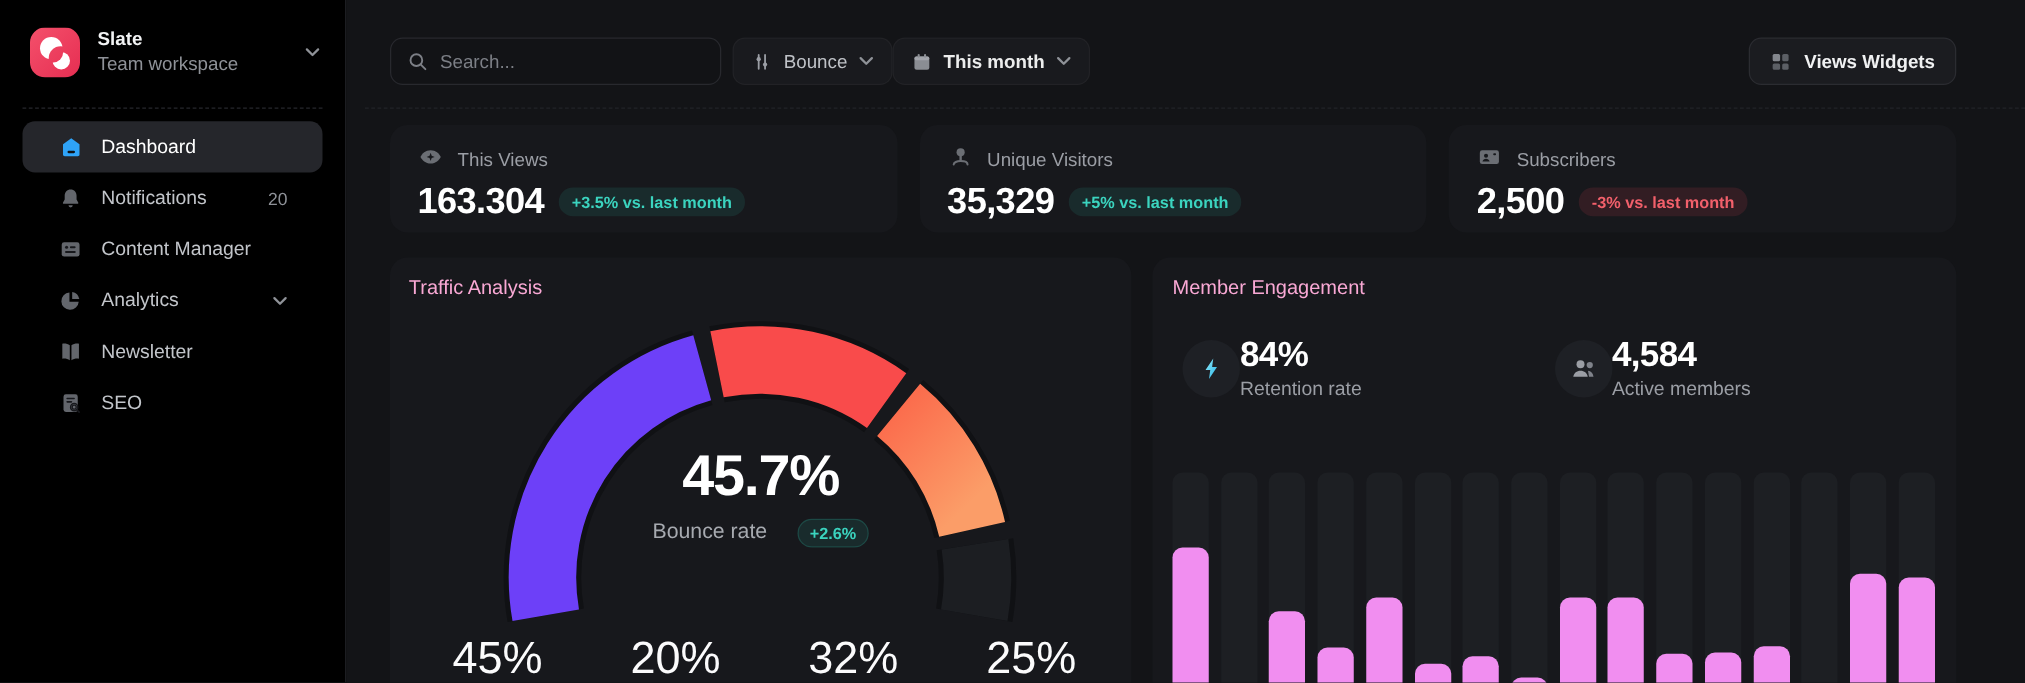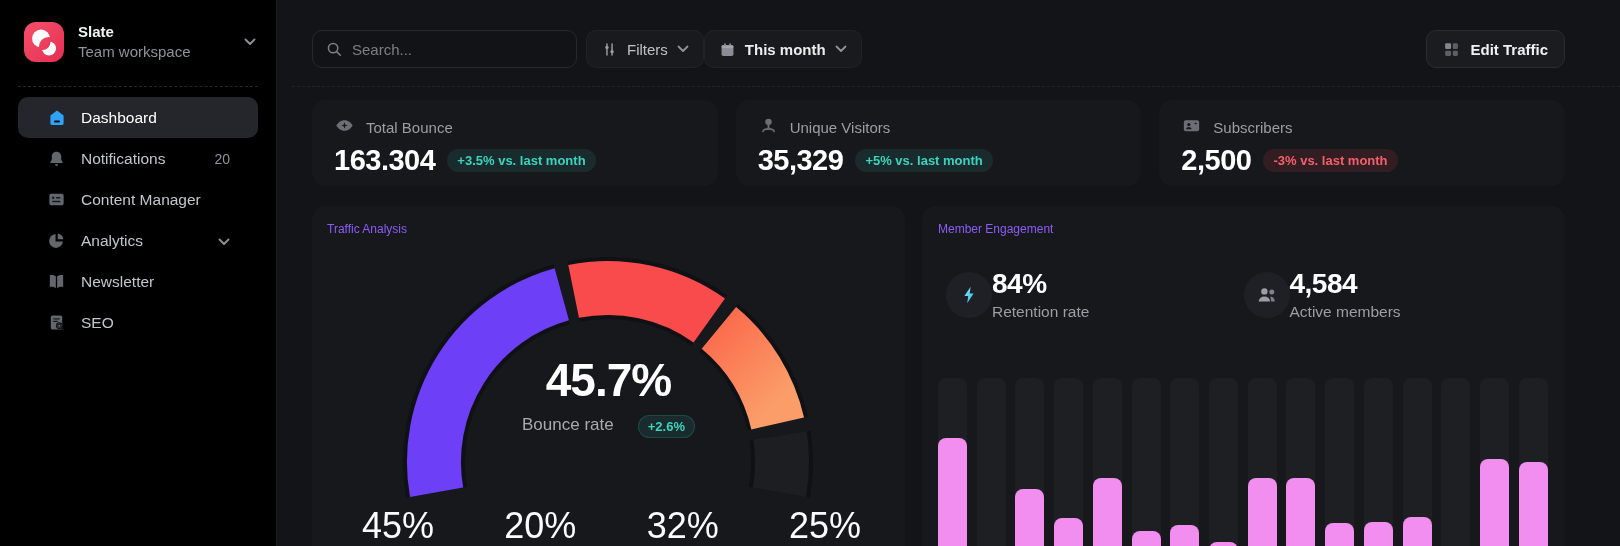--- a/index.html
+++ b/index.html
@@ -74,21 +74,21 @@
   .pill {
     margin-left:12px; font-size:13px; font-weight:600;
     padding:4px 10px; border-radius:999px; white-space:nowrap;
   }
   .pill.up   { color:#3bd4bf; background:rgba(45,212,191,.10); }
   .pill.down { color:#f2606b; background:rgba(244,63,94,.12); }
   
   .card {
     position:absolute; top:206px; height:400px; background:#17181c; border-radius:14px;
   }
-  .card-title { font-size:12px; color:#8b5cf6; position:absolute; left:16px; top:16px; }
+  .card-title { font-size:16px; color:#f9a8d4; position:absolute; left:16px; top:16px; }
   #traffic-card { left:312px; width:593px; }
   #engage-card  { left:922px; width:643px; }
   #traffic-card .card-title { left:15px; top:16px; }
   #gauge-svg { position:absolute; left:0; top:0; }
   .gauge-center { position:absolute; left:0; right:0; top:147px; text-align:center; }
   .gauge-value { font-size:46px; font-weight:700; letter-spacing:-1px; color:#ffffff; }
   .gauge-sub { margin-top:8px; display:flex; justify-content:center; gap:24px; }
   .gauge-sub-label { font-size:17px; color:#a7aab0; }
   .gauge-delta {
     font-size:13px; font-weight:600; color:#3bd4bf;
@@ -226,21 +226,21 @@
     <input type="text" placeholder="Search..." style="">
   </div>
   <div class="filters-wrap">
     <button class="tbtn">
       <svg width="17" height="17" viewBox="0 0 20 20">
         <line x1="7" y1="3.5" x2="7" y2="16.5" stroke="#9b9ea5" stroke-width="1.7" stroke-linecap="round"></line>
         <line x1="13" y1="3.5" x2="13" y2="16.5" stroke="#9b9ea5" stroke-width="1.7" stroke-linecap="round"></line>
         <circle cx="7" cy="7.5" r="2" fill="#9b9ea5"></circle>
         <circle cx="13" cy="12.5" r="2" fill="#9b9ea5"></circle>
       </svg>
-      <span>Filters</span>
+      <span>Bounce</span>
       <svg class="chev" viewBox="0 0 12 8">
           <polyline points="1.5,1.5 6,6 10.5,1.5" fill="none" stroke="#8f9298" stroke-width="1.8" stroke-linecap="round" stroke-linejoin="round"></polyline>
         </svg>
     </button>
   </div>
   <button class="tbtn month">
     <svg width="17" height="17" viewBox="0 0 20 20">
       <rect x="3" y="5" width="14" height="12.5" rx="2" fill="#8a8d93"></rect>
       <rect x="3" y="5" width="14" height="3.5" rx="1.6" fill="#a2a5ab"></rect>
       <rect x="6" y="2.5" width="2" height="3.5" rx="1" fill="#8a8d93"></rect>
@@ -251,33 +251,33 @@
         <polyline points="1.5,1.5 6,6 10.5,1.5" fill="none" stroke="#8f9298" stroke-width="1.8" stroke-linecap="round" stroke-linejoin="round"></polyline>
       </svg>
   </button>
   <button class="edit-btn">
     <svg width="17" height="17" viewBox="0 0 20 20">
       <rect x="2.5" y="2.5" width="7" height="7" rx="1.5" fill="#84878d"></rect>
       <rect x="11.5" y="2.5" width="6" height="7" rx="1.5" fill="#5c5f65"></rect>
       <rect x="2.5" y="11.5" width="7" height="6" rx="1.5" fill="#5c5f65"></rect>
       <rect x="11.5" y="11.5" width="6" height="6" rx="1.5" fill="#5c5f65"></rect>
     </svg>
-    <span>Edit Traffic</span>
+    <span>Views Widgets</span>
   </button>
 </div>
 <div class="main-divider"></div>
 
 <div class="stats-row" id="stats-row">
     <div class="stat-card">
       <div class="stat-head">
         <span><svg width="21" height="21" viewBox="0 0 22 22">
             <path d="M11 5.5c-4.2 0-7.2 2.9-8.5 5.5 1.3 2.6 4.3 5.5 8.5 5.5s7.2-2.9 8.5-5.5C18.2 8.4 15.2 5.5 11 5.5Z" fill="#6b6e74"></path>
             <path d="M11 7.6l.9 2.5 2.5.9-2.5.9-.9 2.5-.9-2.5-2.5-.9 2.5-.9Z" fill="#17181c"></path>
           </svg></span>
-        <span class="stat-label">Total Bounce</span>
+        <span class="stat-label">This Views</span>
       </div>
       <div class="stat-line">
         <span class="stat-value">163.304</span>
         <span class="pill up">+3.5% vs. last month</span>
       </div>
     </div>
     <div class="stat-card">
       <div class="stat-head">
         <span><svg width="21" height="21" viewBox="0 0 22 22">
             <circle cx="11" cy="7.2" r="3.4" fill="#6b6e74"></circle>

